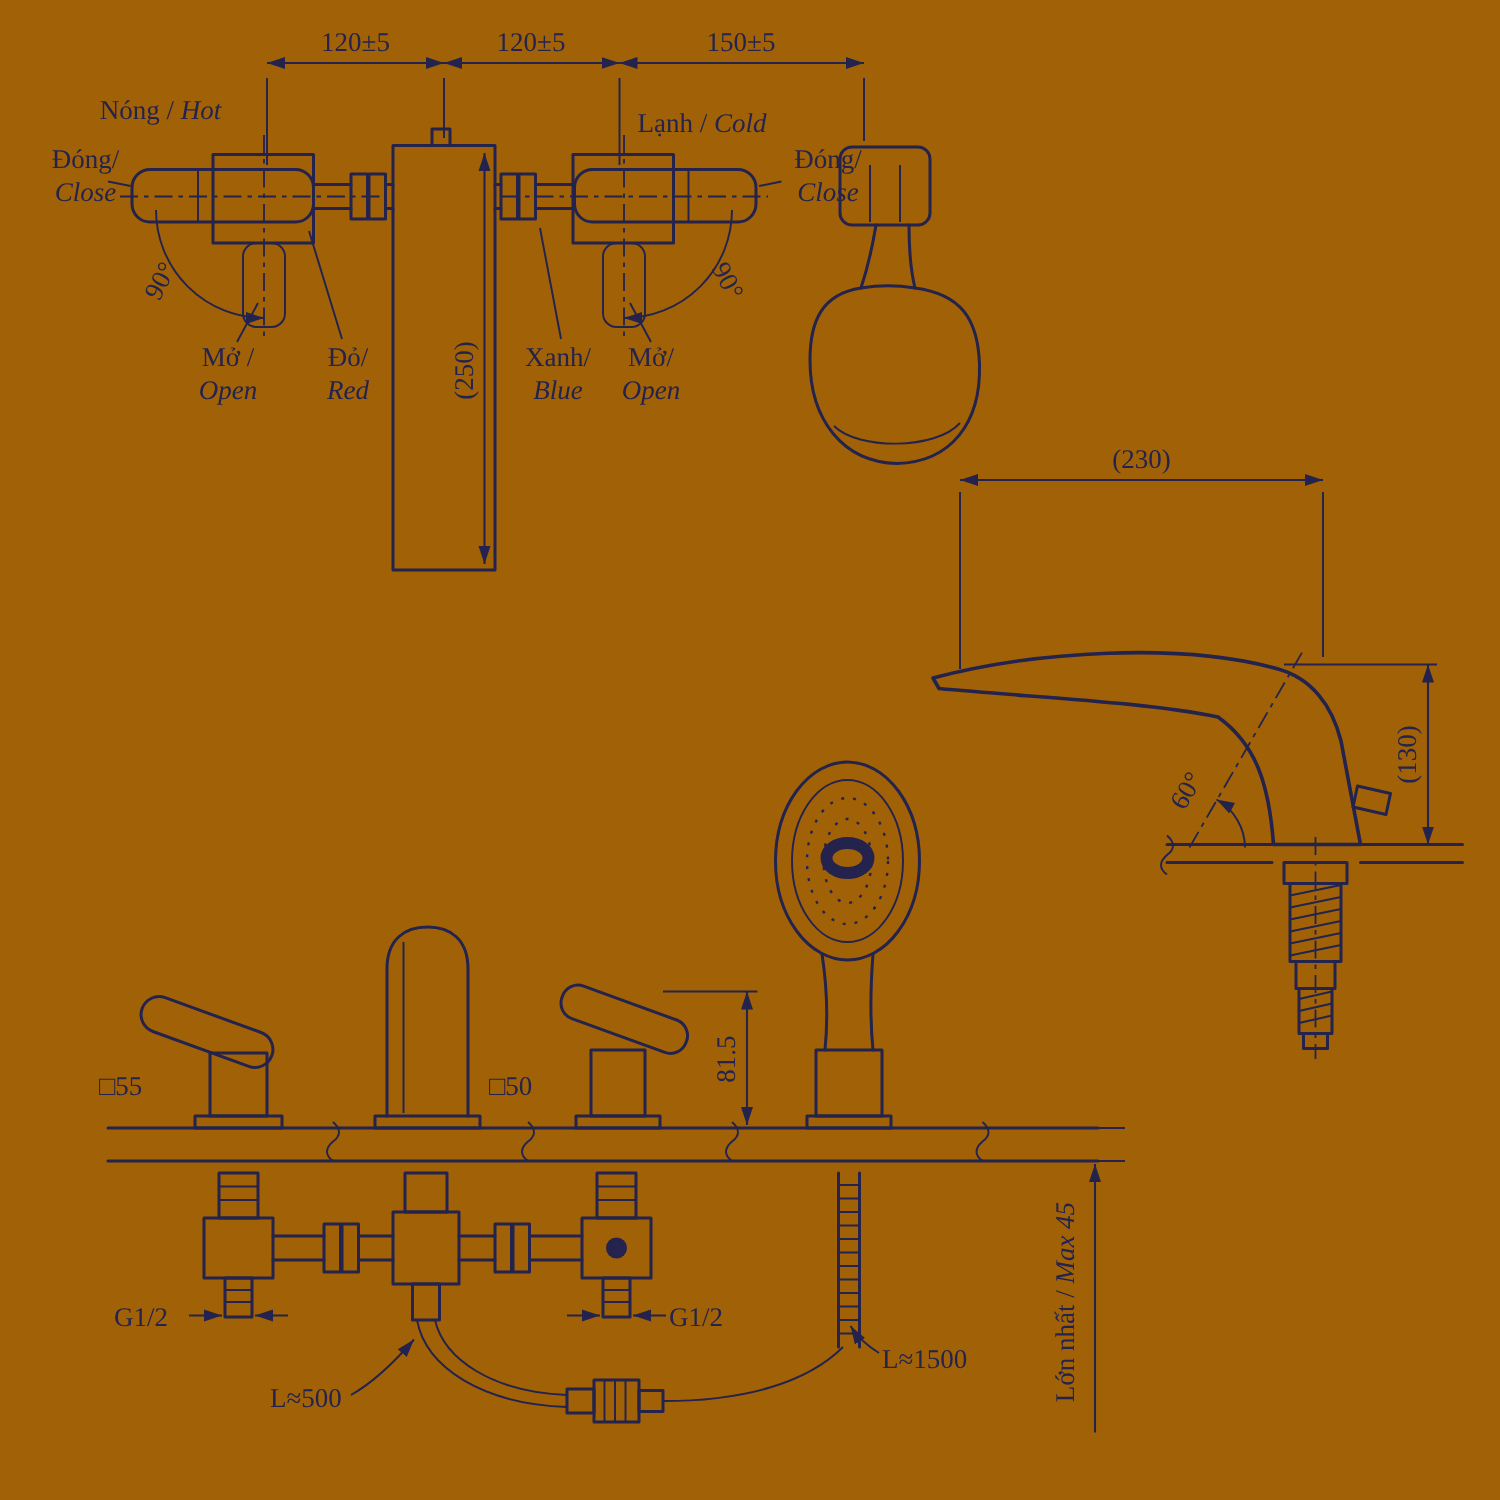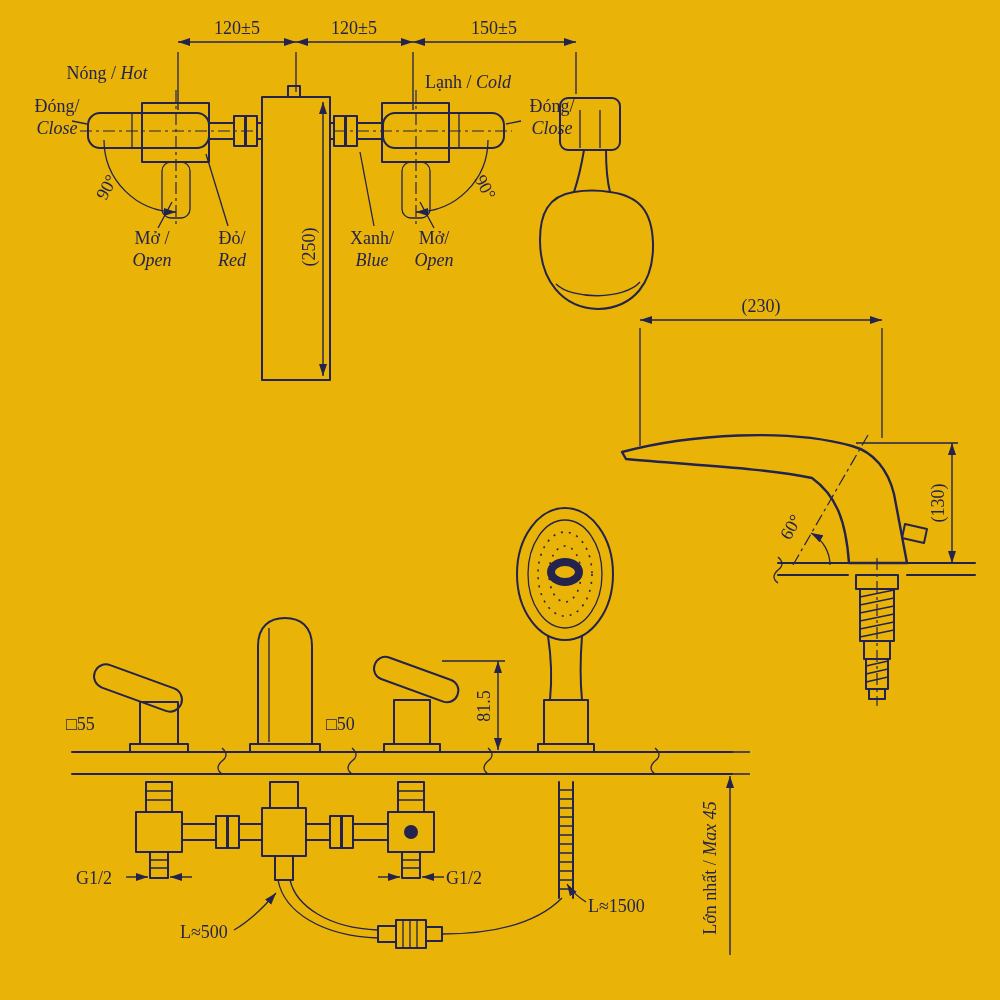--- a/index.html
+++ b/index.html
@@ -1,16 +1,16 @@
 <!DOCTYPE html>
 <html><head>
 <meta charset="utf-8">
 <style>
   html,body{margin:0;padding:0;background:#ffffff;}
-  #canvas{width:1000px;height:1000px;position:relative;background:#eab308;}
+  #canvas{width:1000px;height:1000px;position:relative;background:#a16207;}
   svg{display:block;}
   .ln{stroke:#23234d;stroke-width:2;fill:none;stroke-linecap:round;stroke-linejoin:round;}
   .thk{stroke:#23234d;stroke-width:2.4;fill:none;stroke-linejoin:round;}
   .thin{stroke:#23234d;stroke-width:1.3;fill:none;}
   .dim{stroke:#23234d;stroke-width:1.4;fill:none;}
   .cl{stroke:#23234d;stroke-width:1.2;fill:none;stroke-dasharray:12 4 3 4;}
   .dot{fill:#23234d;stroke:none;}
   .sprinkle{stroke:#23234d;stroke-width:1.6;fill:none;stroke-dasharray:2 6;}
   text{fill:#23234d;font-family:"Liberation Serif","DejaVu Serif",serif;font-size:18px;}
   .lbl{font-size:19px;}

